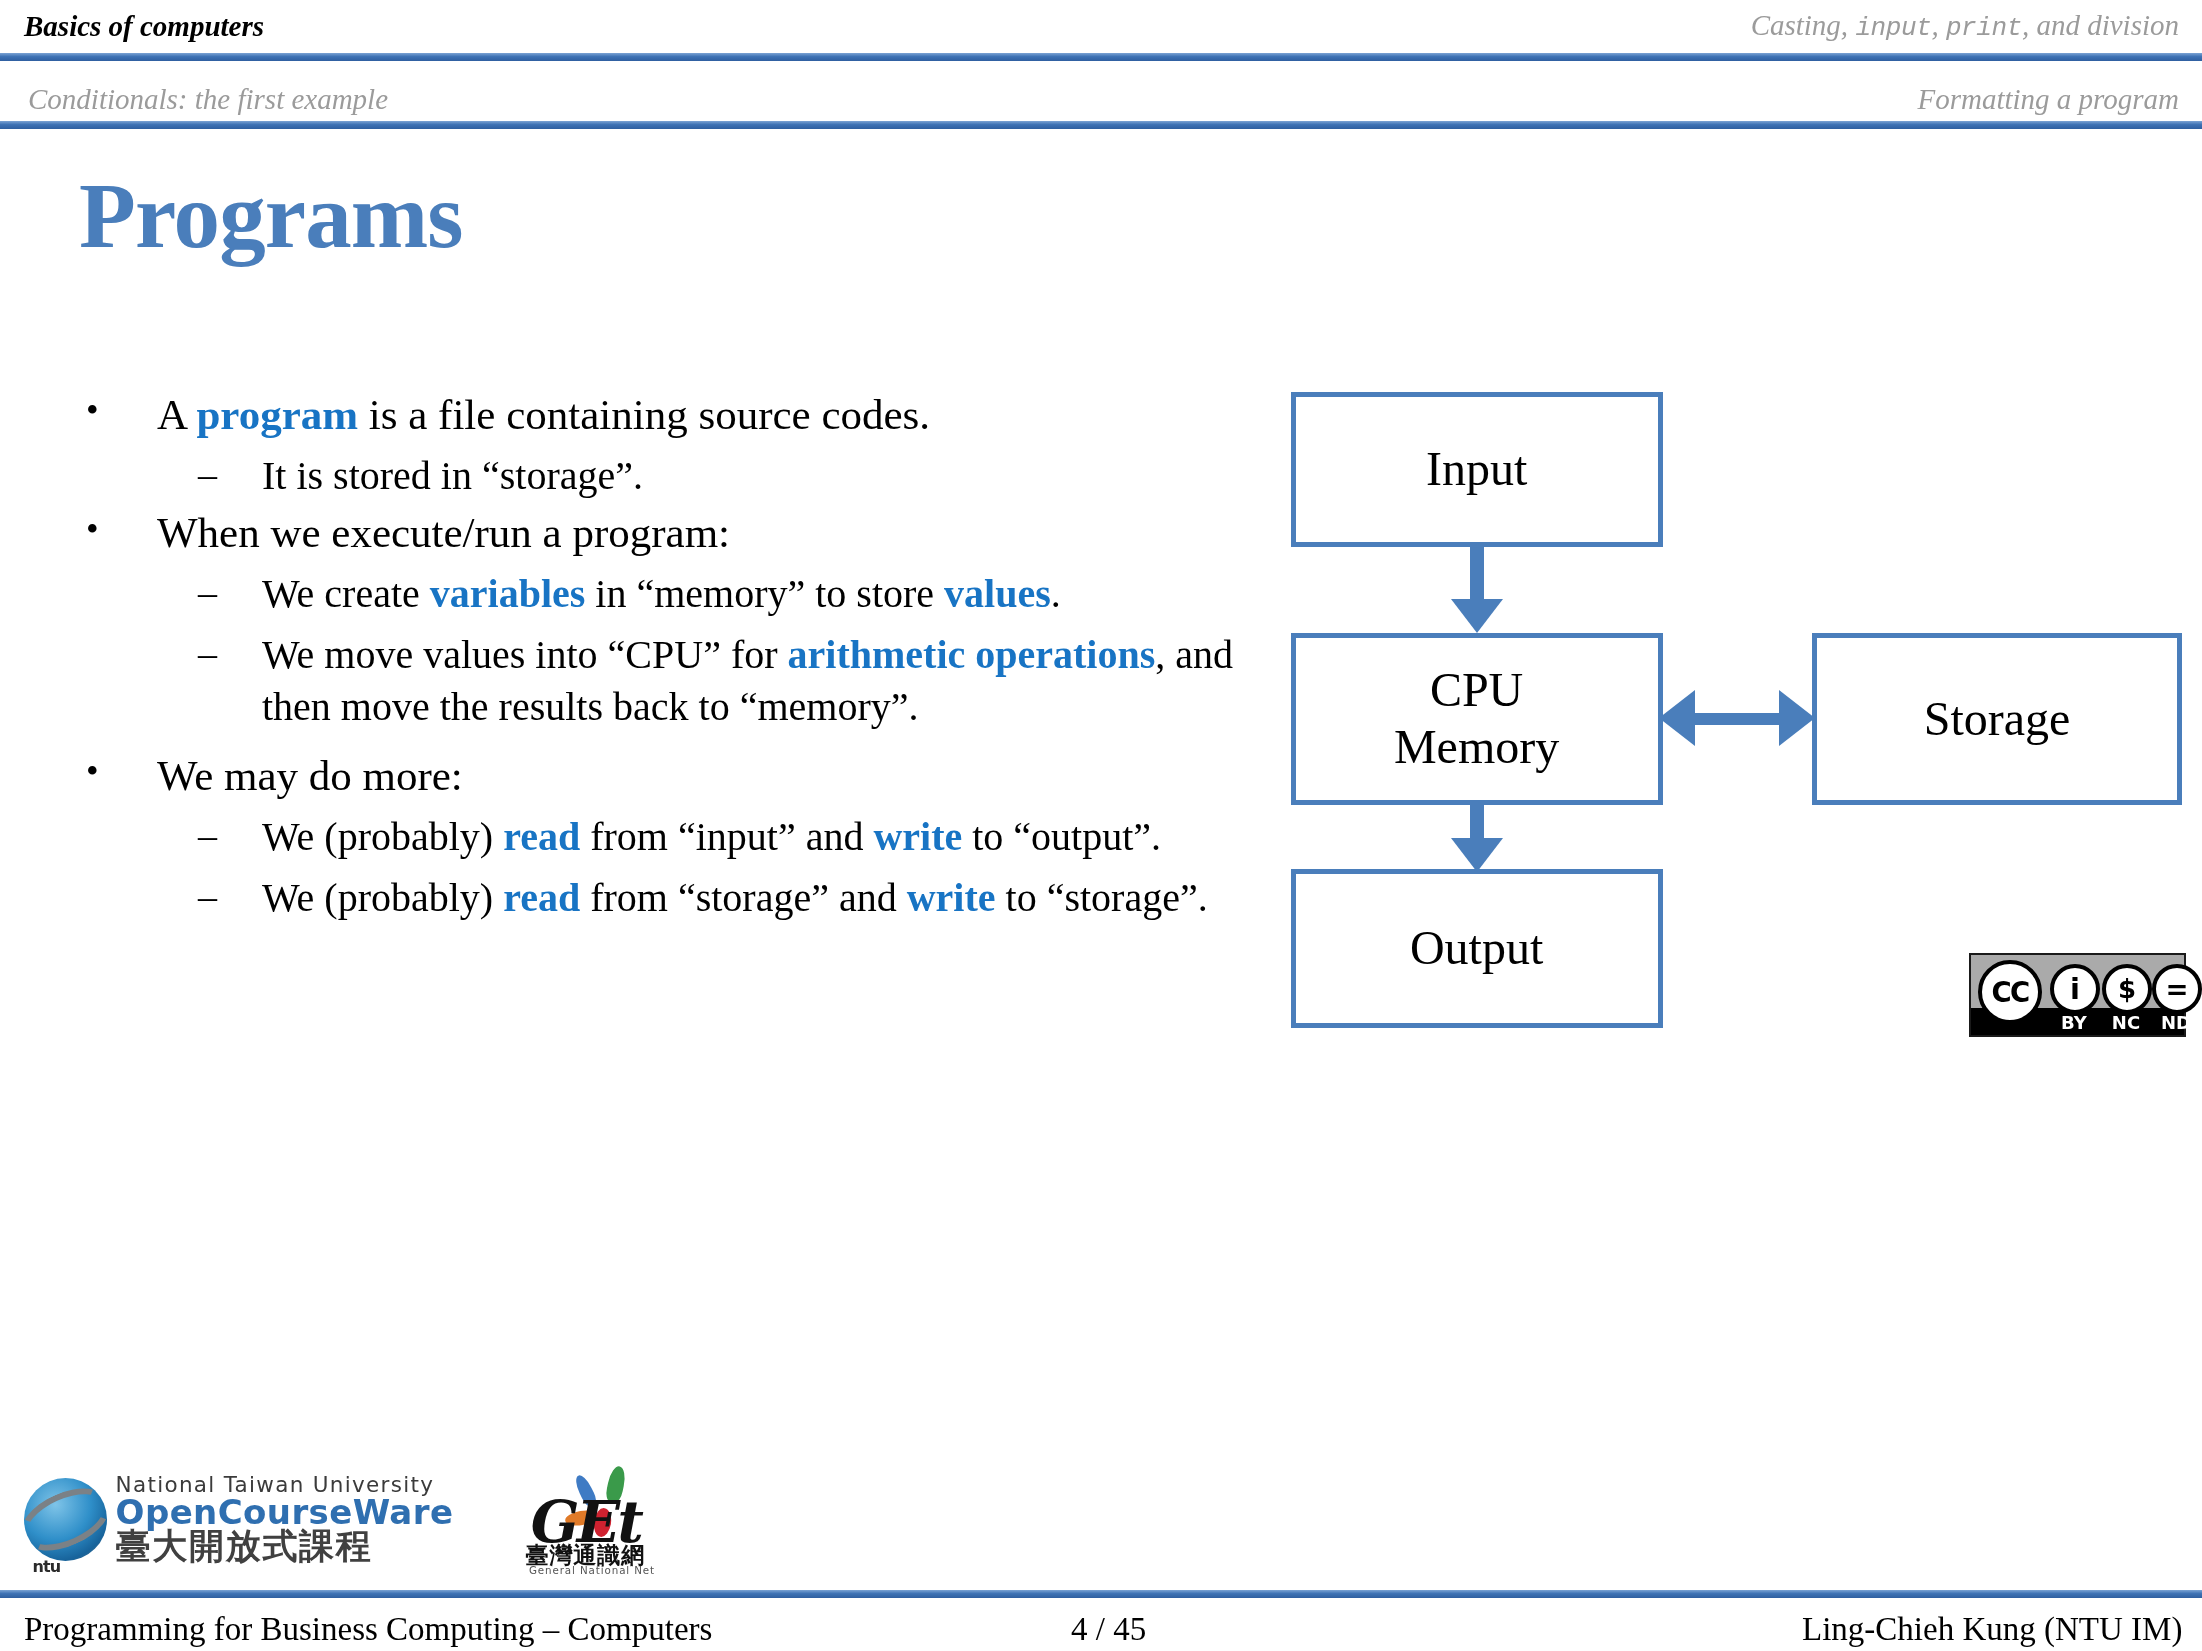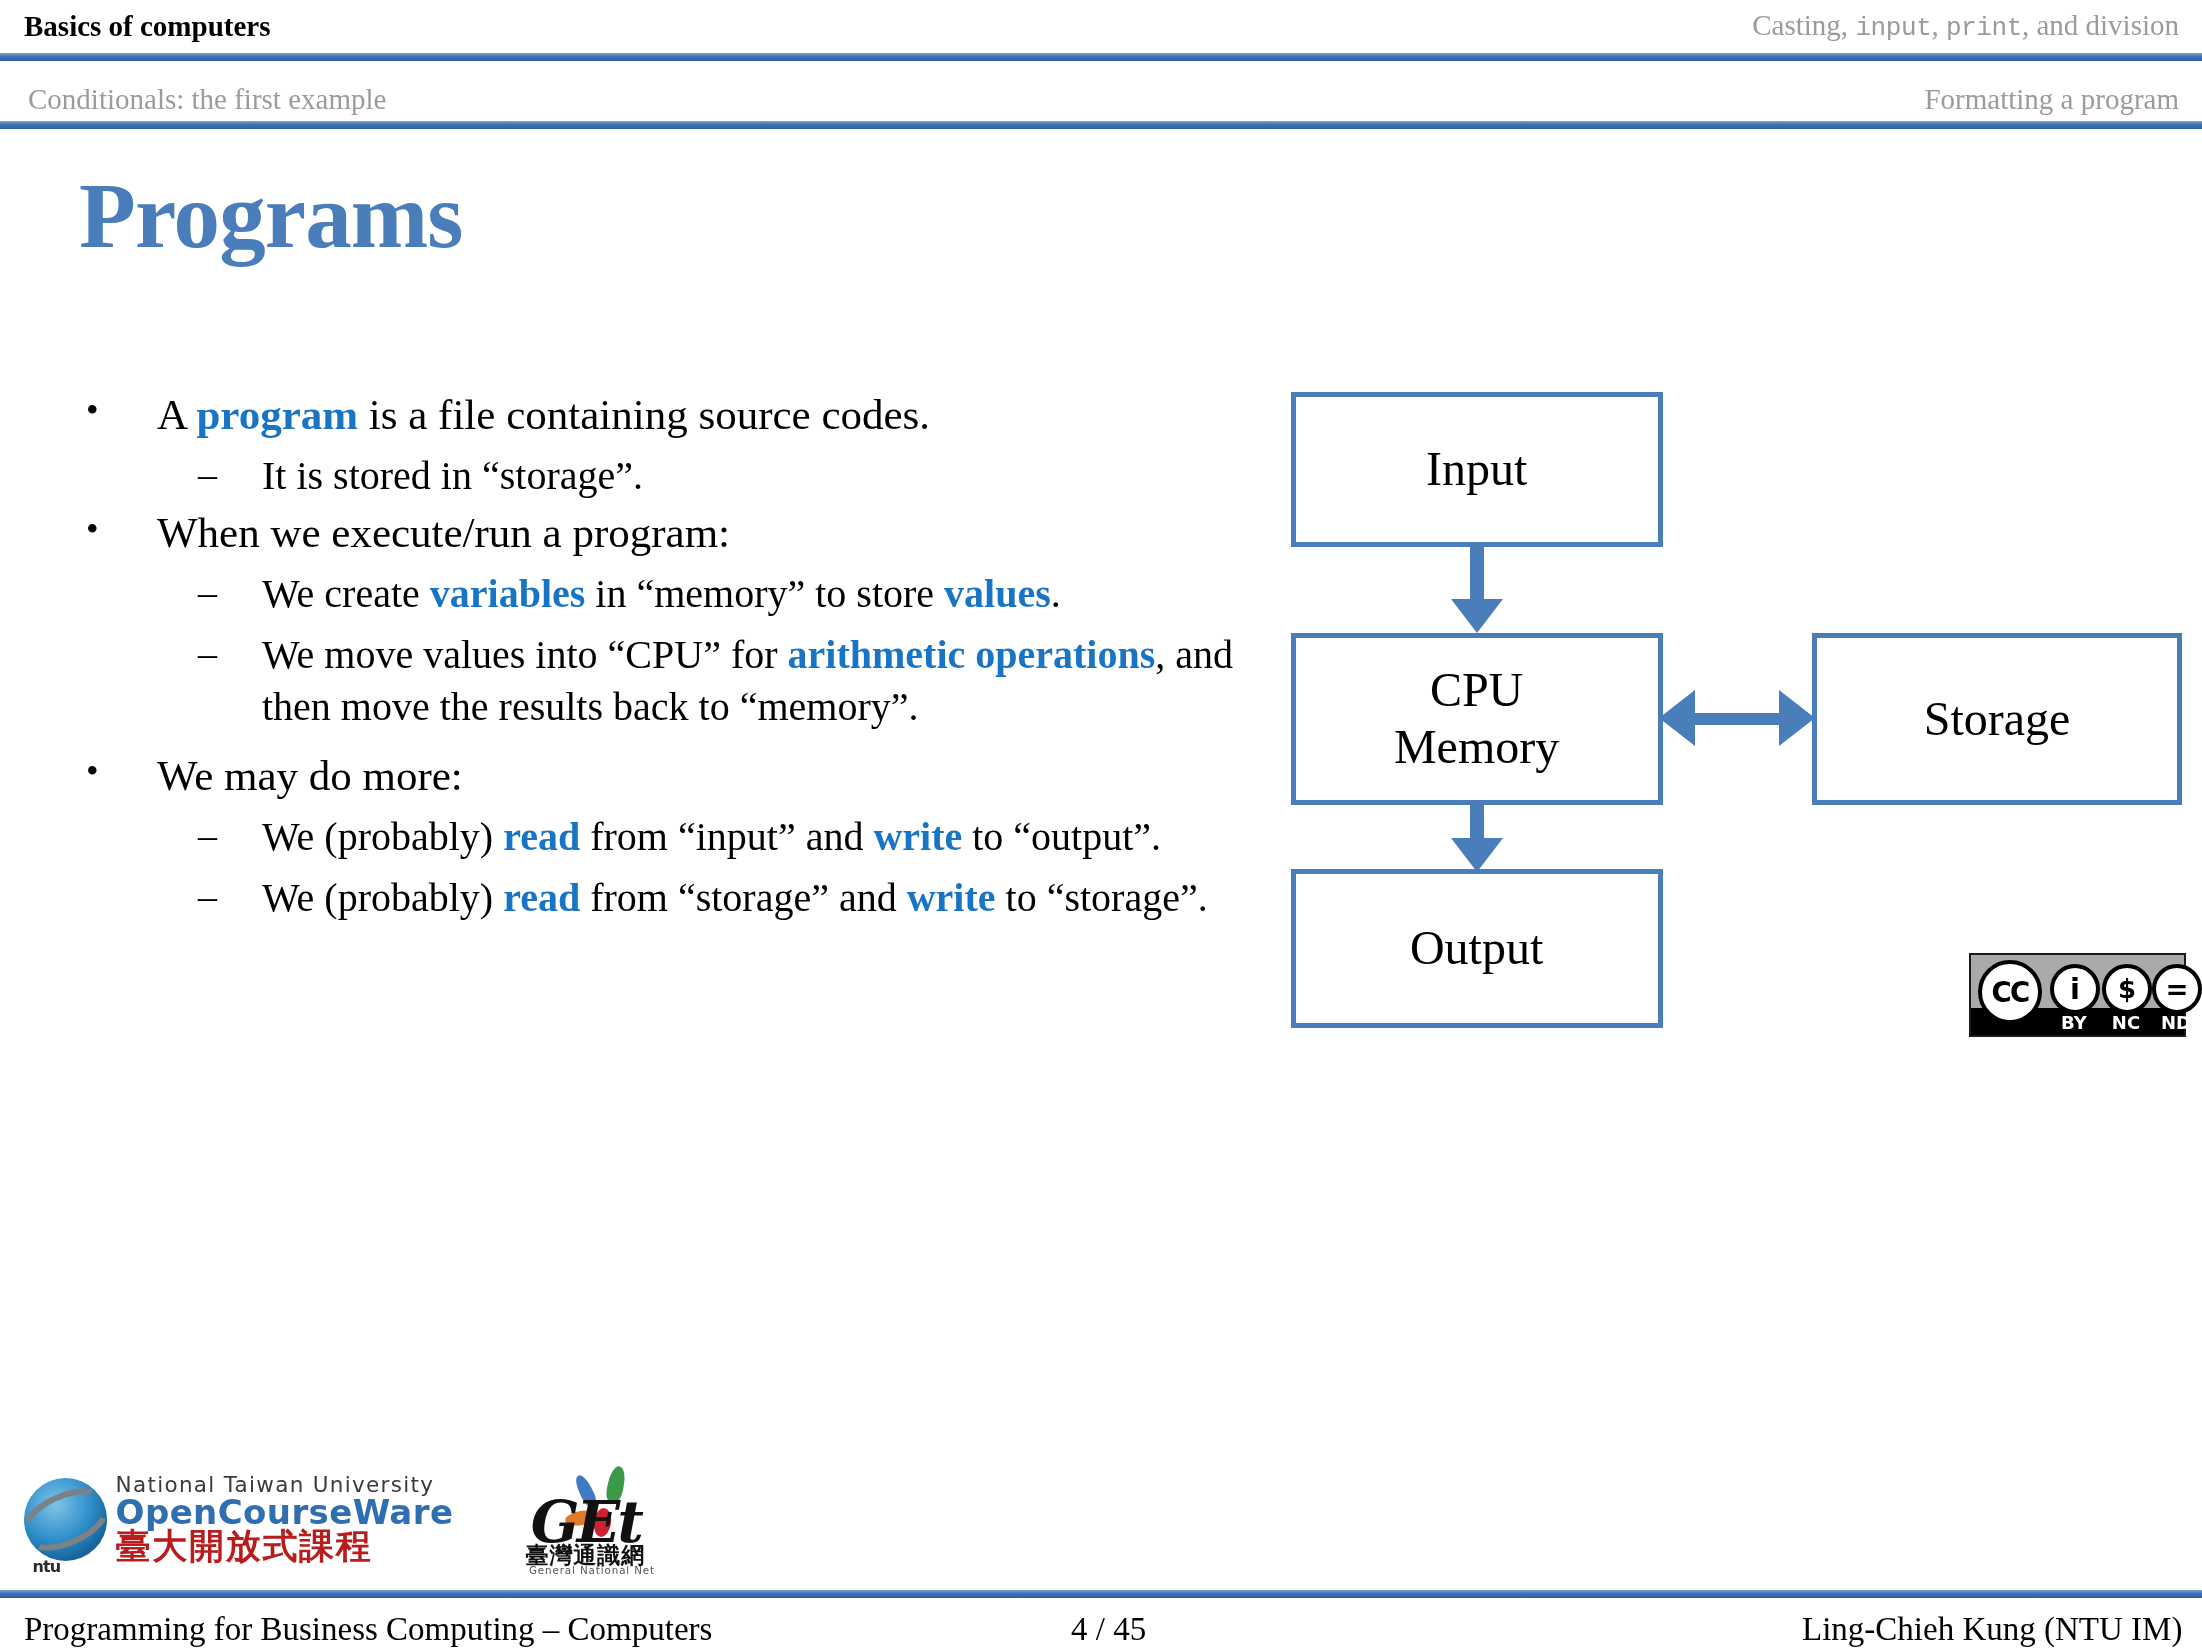--- a/index.html
+++ b/index.html
@@ -32,20 +32,21 @@
     box-sizing: border-box;
     padding: 0 24px;
   }
   .hdr-row-1 { top: 0px; }
   .hdr-row-2 { top: 73px; padding-left: 28px; }
 
   .hdr-left, .hdr-right {
     font-size: 29px;
     line-height: 1;
     white-space: nowrap;
+    font-style: italic;
   }
   .hdr-active {
     color: #000000;
     font-weight: bold;
   }
   .hdr-inactive {
     color: #9b9b9b;
   }
   .hdr-mono {
     font-family: "Liberation Mono", "DejaVu Sans Mono", monospace;
@@ -272,21 +273,21 @@
     font-size: 34px;
     font-weight: bold;
     letter-spacing: 0.4px;
     color: #2f6fb0;
   }
   .ocw-line3 {
     font-family: "DejaVu Sans", sans-serif;
     font-size: 35px;
     font-weight: bold;
     letter-spacing: 1.7px;
-    color: #b91c1c;
+    color: #404040;
   }
   #ntu-mark {
     position: absolute;
     left: 8.6px;
     top: 83px;
     font-family: "DejaVu Sans", sans-serif;
     font-size: 16px;
     font-weight: bold;
     color: #2b2b2b;
     letter-spacing: -0.9px;

